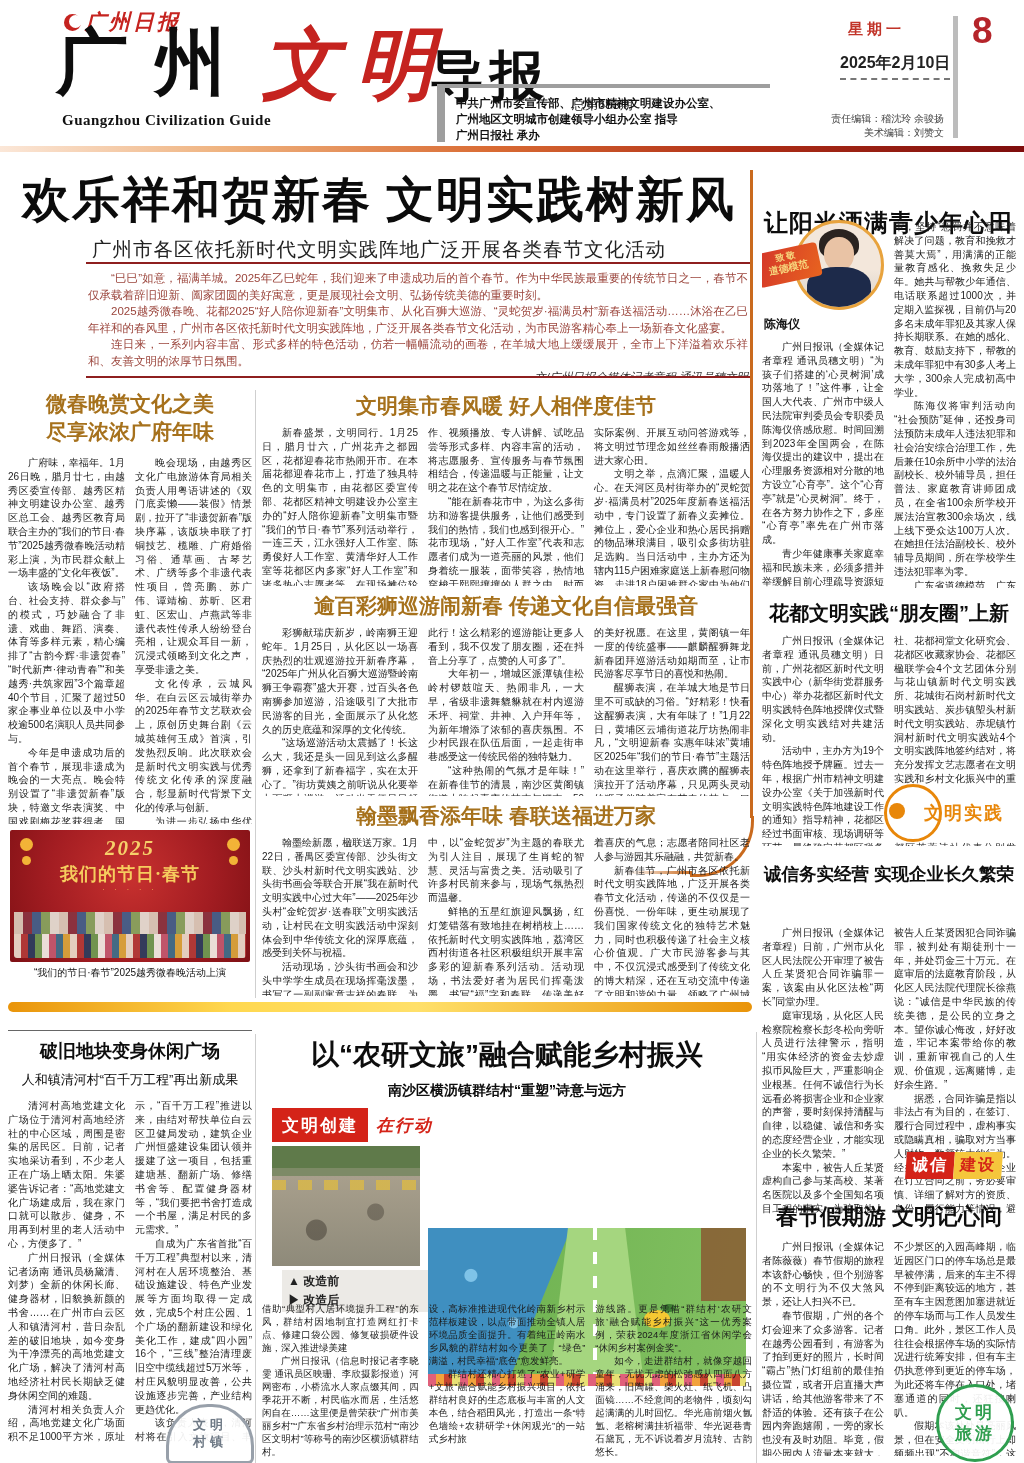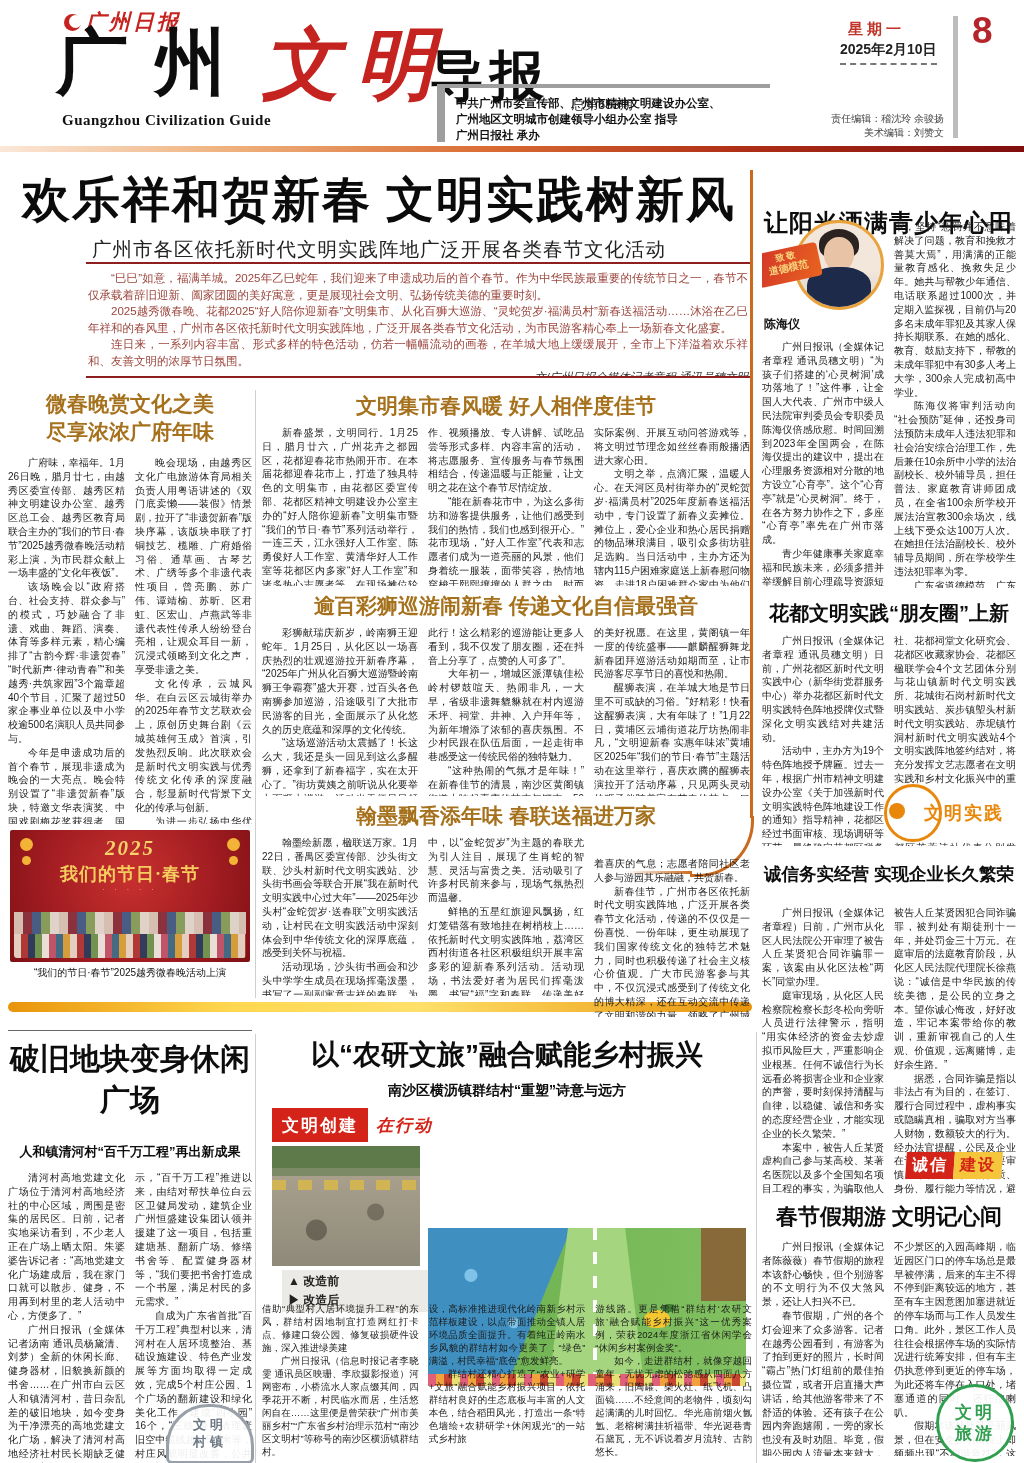--- a/index.html
+++ b/index.html
@@ -15,21 +15,21 @@
   .mast{left:56px;top:26px;display:flex;align-items:flex-start;}
   .mast-black{font-size:72px;font-weight:900;letter-spacing:26px;color:#0d0d0d;line-height:1.05;}
   .mast-red{font-size:78px;font-weight:900;font-style:italic;letter-spacing:16px;color:#c5231f;line-height:1.0;margin-left:10px;}
   .mast-eng{left:62px;top:112px;font-size:15px;font-weight:bold;letter-spacing:0.5px;color:#111;}
   .daobao{left:430px;top:40px;font-size:54px;font-weight:900;letter-spacing:6px;color:#0d0d0d;}
   .issue{left:572px;top:96px;font-size:13px;color:#222;}
   .pub-rule-h{left:437px;top:84px;width:333px;height:4px;background:#9e9e9e;}
   .pub-rule-v{left:437px;top:84px;width:8px;height:58px;background:#9e9e9e;}
   .publishers{left:456px;top:95px;font-size:11.5px;font-weight:bold;line-height:16px;color:#111;}
   .weekday{left:848px;top:20px;color:#c13328;font-weight:900;font-size:15px;letter-spacing:4px;}
-  .date{left:840px;top:41px;font-size:14px;font-weight:bold;color:#222;border-bottom:2px dashed #777;padding-bottom:4px;}
+  .date{left:840px;top:53px;font-size:16px;font-weight:bold;color:#222;border-bottom:2px dashed #777;padding-bottom:4px;}
   .graybar{left:953px;top:16px;width:5px;height:122px;background:#bcbcbc;}
   .pagenum{left:972px;top:10px;font-size:37px;font-weight:900;color:#b5242a;}
   .credits{left:772px;top:112px;width:172px;text-align:right;font-size:10px;line-height:14px;color:#444;}
   .gradbar{left:0;top:146px;width:1024px;height:6px;
            background:linear-gradient(90deg,#fbe7d8 0%,#efb27e 22%,#d96b33 48%,#b03017 72%,#7e0d0d 100%);}
   
   .headline{left:8px;top:168px;width:742px;text-align:center;font-size:48px;font-weight:900;
             letter-spacing:2px;color:#0b0b0b;}
   .subhead{left:8px;top:236px;width:742px;text-align:center;font-size:19.5px;color:#222;letter-spacing:1px;}
   .intro{left:86px;top:262px;width:664px;height:116px;border-top:2px solid #8e1f1f;border-bottom:2px solid #8e1f1f;
@@ -234,21 +234,21 @@
   <div class="abs gold-title" style="left:262px;top:802px;width:488px;font-size:21px;">翰墨飘香添年味 春联送福进万家</div>
   <div class="abs body-flex" style="left:262px;top:836px;width:488px;">
     <div class="col" style="height:160px;">
         <p>翰墨绘新愿，楹联送万家。1月22日，番禺区委宣传部、沙头街文联、沙头村新时代文明实践站、沙头街书画会等联合开展“我在新时代文明实践中心过大年”——2025年沙头村“金蛇贺岁·送春联”文明实践活动，让村民在文明实践活动中深刻体会到中华传统文化的深厚底蕴，感受到关怀与祝福。</p>
         <p>活动现场，沙头街书画会和沙头中学学生成员在现场挥毫泼墨，书写了一副副寓意吉祥的春联，为新春节日氛围增添浓墨丹香。其</p>
       </div>
     <div class="col cont" style="height:160px;">
         <p>中，以“金蛇贺岁”为主题的春联尤为引人注目，展现了生肖蛇的智慧、灵活与富贵之美。活动吸引了许多村民前来参与，现场气氛热烈而温馨。</p>
         <p>鲜艳的五星红旗迎风飘扬，红灯笼错落有致地挂在树梢枝上……依托新时代文明实践阵地，荔湾区西村街道各社区积极组织开展丰富多彩的迎新春系列活动。活动现场，书法爱好者为居民们挥毫泼墨，书写“福”字和春联，传递美好的祝福；和谐广场上的新春游园活动，洋溢</p>
       </div>
-    <div class="col cont" style="height:160px;margin-top:21px;">
+    <div class="col cont" style="height:160px;">
         <p>着喜庆的气息；志愿者陪同社区老人参与游园其乐融融，共贺新春。</p>
         <p>新春佳节，广州市各区依托新时代文明实践阵地，广泛开展各类春节文化活动，传递的不仅仅是一份喜悦、一份年味，更生动展现了我们国家传统文化的独特艺术魅力，同时也积极传递了社会主义核心价值观。广大市民游客参与其中，不仅沉浸式感受到了传统文化的博大精深，还在互动交流中传递了文明和谐的力量，领略了广州城市的文明风貌和文化底蕴。</p>
       </div>
   </div>
 
   <div class="abs black-title" style="left:762px;top:180px;width:254px;font-size:24px;letter-spacing:1px;margin-top:27px;">让阳光洒满青少年心田</div>
   <div class="abs body-flex" style="left:762px;top:220px;width:254px;">
     <div style="flex:1;overflow:hidden;">
       <div class="portrait-wrap">
         <div class="p-ring">
@@ -284,21 +284,21 @@
         <p>社、花都祠堂文化研究会、花都区收藏家协会、花都区楹联学会4个文艺团体分别与花山镇新时代文明实践所、花城街石岗村新时代文明实践站、炭步镇塱头村新时代文明实践站、赤坭镇竹洞村新时代文明实践站4个文明实践阵地签约结对，将充分发挥文艺志愿者在文明实践和乡村文化振兴中的重要作用。</p>
         <p>在座谈交流环节，广州联通、花都区税务局第一税务所新时代文明实践点、花都区芙蓉诗社代表分别发言，对支持文明实践工作作出展望，希望今后各方力量都能积极参与到文明实践当中，让文明实践“朋友圈”越来越大，越来越强。</p>
       </div>
   </div>
   <div class="abs stamp-practice" style="left:884px;top:784px;width:132px;height:58px;">
     <div class="sp-circle"></div>
     <div class="sp-text">文明实践</div>
   </div>
 
   <div class="abs black-title" style="left:762px;top:862px;width:254px;font-size:17.5px;">诚信务实经营 实现企业长久繁荣</div>
-  <div class="abs body-flex" style="left:762px;top:906px;width:254px;">
+  <div class="abs body-flex" style="left:762px;top:926px;width:254px;">
     <div class="col" style="height:290px;">
         <p>广州日报讯（全媒体记者章程）日前，广州市从化区人民法院公开审理了被告人丘某贤犯合同诈骗罪一案，该案由从化区法检“两长”同堂办理。</p>
         <p>庭审现场，从化区人民检察院检察长彭冬松向旁听人员进行法律警示，指明“用实体经济的资金去炒虚拟币风险巨大，严重影响企业根基。任何不诚信行为长远看必将损害企业和企业家的声誉，要时刻保持清醒与自律，以稳健、诚信和务实的态度经营企业，才能实现企业的长久繁荣。”</p>
         <p>本案中，被告人丘某贤虚构自己参与某高校、某著名医院以及多个全国知名项目工程的事实，为骗取他人借款投资，通过伪造施工协议、设计施工合同、银行转账凭证等材料，共骗取被害人投资款732.3万元，并将投资款用于非法金融活动、网络赌球和偿还个人债务等，给多家企业造成严重的经济损失。最终，</p>
       </div>
     <div class="col cont" style="height:290px;">
         <p>被告人丘某贤因犯合同诈骗罪，被判处有期徒刑十一年，并处罚金三十万元。在庭审后的法庭教育阶段，从化区人民法院代理院长徐燕说：“诚信是中华民族的传统美德，是公民的立身之本。望你诚心悔改，好好改造，牢记本案带给你的教训，重新审视自己的人生观、价值观，远离赌博，走好余生路。”</p>
         <p>据悉，合同诈骗是指以非法占有为目的，在签订、履行合同过程中，虚构事实或隐瞒真相，骗取对方当事人财物，数额较大的行为。经办法官提醒，公民及企业在订立合同之前，务必要审慎、详细了解对方的资质、身份、履行能力等情况，避免落入合同诈骗的陷阱，签订合同的双方要秉持契约精神，自觉遵守合同约定、履行合同义务，共同营造诚信、公平、有序、高效的市场交易环境。</p>
       </div>
   </div>
@@ -317,22 +317,22 @@
         <p>不少景区的入园高峰期，临近园区门口的停车场总是最早被停满，后来的车主不得不停到距离较远的地方，甚至有车主因意图加塞进就近的停车场而与工作人员发生口角。此外，景区工作人员往往会根据停车场的实际情况进行统筹安排，但有车主仍执意停到更近的停车场，为此还将车停在入口处，堵塞通道的同时，还狂按喇叭。</p>
         <p>假期本该处处是亮丽风景，但在安全文明出行上却频频出现“不和谐音符”，这给景区环境带来不好的影响，也影响了人们出游的心情。</p>
       </div>
   </div>
   <div class="abs stamp-travel" style="left:936px;top:1384px;">
     <div>文明</div>
     <div>旅游</div>
   </div>
 
   <div class="abs" style="left:8px;top:1030px;width:244px;border-top:1px solid #666;padding-top:8px;">
-    <div class="black-title" style="font-size:30px;">破旧地块变身休闲广场</div>
-    <div class="black-title" style="font-size:13px;margin-top:22px;font-weight:bold;">人和镇清河村“百千万工程”再出新成果</div>
+    <div class="black-title" style="font-size:18px;">破旧地块变身休闲广场</div>
+    <div class="black-title" style="font-size:13px;margin-top:8px;font-weight:normal;">人和镇清河村“百千万工程”再出新成果</div>
     <div class="body-flex" style="margin-top:10px;">
       <div class="col" style="height:346px;">
           <p>清河村高地党建文化广场位于清河村高地经济社的中心区域，周围是密集的居民区。日前，记者实地采访看到，不少老人正在广场上晒太阳。朱婆婆告诉记者：“高地党建文化广场建成后，我在家门口就可以散步、健身，不用再到村里的老人活动中心，方便多了。”</p>
           <p>广州日报讯（全媒体记者汤南 通讯员杨黛清、刘梦）全新的休闲长廊、健身器材，旧貌换新颜的书舍……在广州市白云区人和镇清河村，昔日杂乱差的破旧地块，如今变身为干净漂亮的高地党建文化广场，解决了清河村高地经济社村民长期缺乏健身休闲空间的难题。</p>
           <p>清河村相关负责人介绍，高地党建文化广场面积不足1000平方米，原址包括一个池塘、一块破烂场地和一间简陋书舍，池塘塘基部分坍塌，因集体经济缺乏维修资金，多年来坍塌的池塘塘基一直未能得到有效修缮。</p>
         </div>
       <div class="col cont" style="height:346px;">
           <p>示，“百千万工程”推进以来，由结对帮扶单位白云区卫健局发动，建筑企业广州恒盛建设集团认领并援建了这一项目，包括重建塘基、翻新广场、修缮书舍等、配置健身器材等，“我们要把书舍打造成一个书屋，满足村民的多元需求。”</p>
           <p>自成为广东省首批“百千万工程”典型村以来，清河村在人居环境整治、基础设施建设、特色产业发展等方面均取得一定成效，完成5个村庄公园、1个广场的翻新建设和绿化美化工作，建成“四小园”16个，“三线”整治清理废旧空中缆线超过5万米等，村庄风貌明显改善，公共设施逐步完善，产业结构更趋优化。</p>
           <p>该负责人表示，清河村将在引入文旅项目、丰富产业结构上集中用力，活化百年青砖屋、流溪河绿道、空置土地农房等资源，引入民宿、露营、轻餐饮等商业配套，丰富产业结构及配套设施，把清河村建设成为具有典型示范意义的标杆村。</p>

